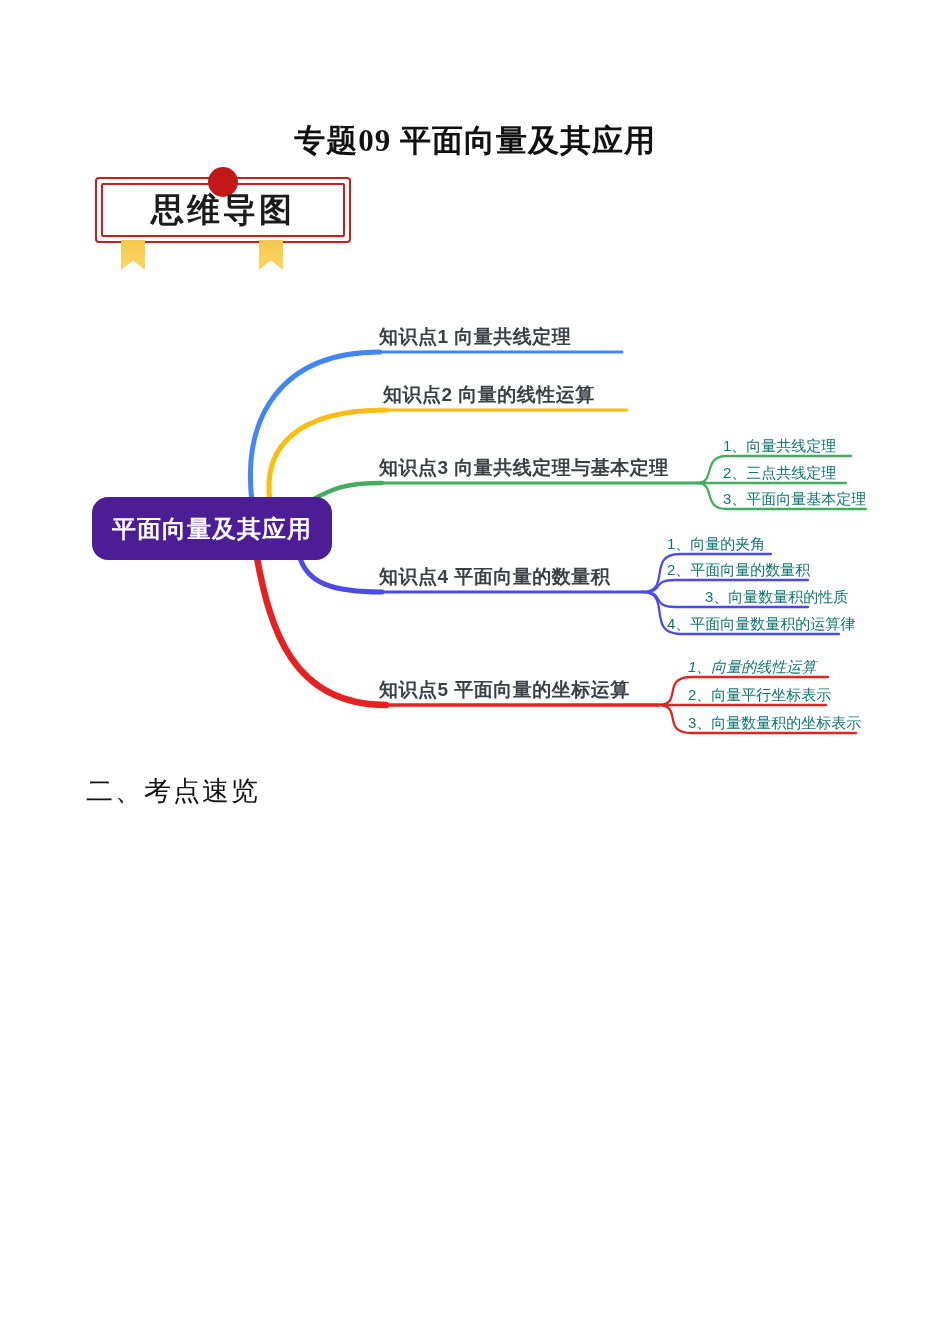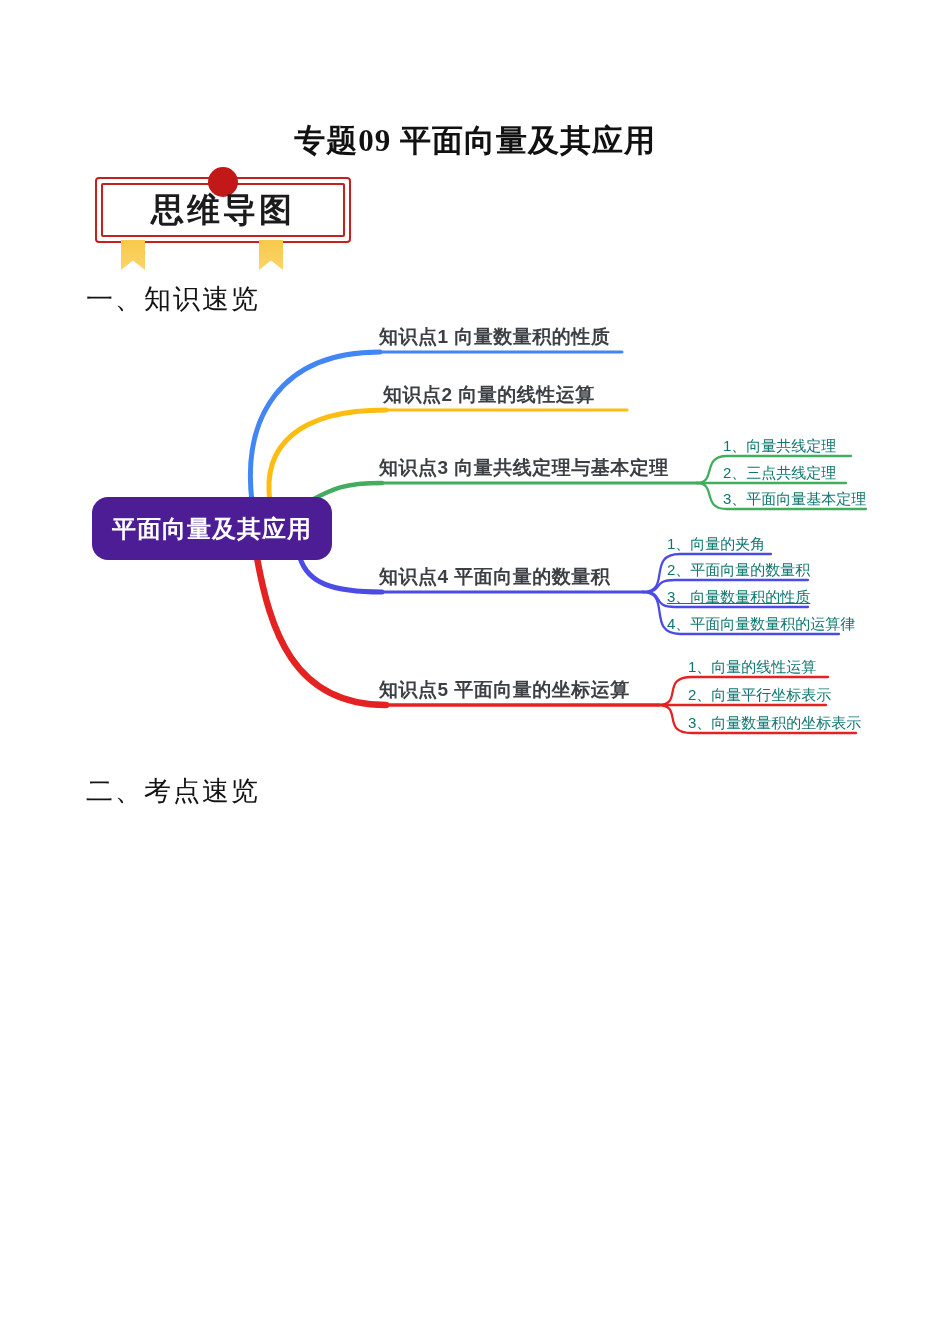--- a/index.html
+++ b/index.html
@@ -84,42 +84,41 @@
   .child-label {
     position: absolute; z-index: 2;
     font-size: 15px; color: #0f766e;
     white-space: nowrap;
   }
   .g1 { left: 723px; top: 437px; }
   .g2 { left: 723px; top: 464px; }
   .g3 { left: 723px; top: 490px; }
   .i1 { left: 667px; top: 535px; }
   .i2 { left: 667px; top: 561px; }
-  .i3 { left: 667px; top: 588px; text-decoration: underline; }
+  .i3 { left: 705px; top: 588px; }
   .i4 { left: 667px; top: 615px; }
-  .r1 { left: 688px; top: 658px; }
+  .r1 { left: 688px; top: 658px; font-style: italic; }
   .r2 { left: 688px; top: 686px; }
   .r3 { left: 688px; top: 714px; }
 </style>
 </head>
 <body>
 
 <div class="page">
 
   <div class="doc-title">专题09 平面向量及其应用</div>
 
   <div class="badge">
     <div class="badge-inner"></div>
     <div class="badge-dot"></div>
     <div class="badge-text">思维导图</div>
     <div class="ribbon ribbon-l"></div>
     <div class="ribbon ribbon-r"></div>
   </div>
 
-  <div class="section-heading section-knowledge">一、知识速览</div>
 
   <div>
     <svg class="mindmap-svg" width="950" height="800" viewBox="0 0 950 800" fill="none">
 
       <path d="M 252 502 C 242 418 280 352 380 352" stroke="#4285f4" stroke-width="5" stroke-linecap="round"></path>
       <path d="M 270 502 C 262 446 298 410 386 410" stroke="#fcbd10" stroke-width="5" stroke-linecap="round"></path>
       <path d="M 312 500 C 332 489 344 483 382 483" stroke="#43ad5f" stroke-width="4.5" stroke-linecap="round"></path>
       <path d="M 300 558 C 308 583 332 592 382 592" stroke="#4d4be6" stroke-width="5" stroke-linecap="round"></path>
       <path d="M 257 558 C 270 628 292 705 386 705" stroke="#e42222" stroke-width="6.5" stroke-linecap="round"></path>
 
@@ -138,21 +137,21 @@
       <path d="M 643 592 C 666 592 650 607 675 607 L 808 607" stroke="#4d4be6" stroke-width="2.3" stroke-linecap="round"></path>
       <path d="M 643 592 C 672 592 646 634 680 634 L 839 634" stroke="#4d4be6" stroke-width="2.3" stroke-linecap="round"></path>
 
       <path d="M 658 705 C 684 705 660 677 692 677 L 828 677" stroke="#e42222" stroke-width="2.3" stroke-linecap="round"></path>
       <path d="M 658 705 L 826 705" stroke="#e42222" stroke-width="2.3" stroke-linecap="round"></path>
       <path d="M 658 705 C 684 705 660 733 692 733 L 856 733" stroke="#e42222" stroke-width="2.3" stroke-linecap="round"></path>
     </svg>
 
     <div class="root-node">平面向量及其应用</div>
 
-    <div class="branch-label kp1">知识点1 向量数量积的性质</div>
+    <div class="branch-label kp1">知识点1 向量共线定理</div>
     <div class="branch-label kp2">知识点2 向量的线性运算</div>
     <div class="branch-label kp3">知识点3 向量共线定理与基本定理</div>
     <div class="branch-label kp4">知识点4 平面向量的数量积</div>
     <div class="branch-label kp5">知识点5 平面向量的坐标运算</div>
 
     <div class="child-label g1">1、向量共线定理</div>
     <div class="child-label g2">2、三点共线定理</div>
     <div class="child-label g3">3、平面向量基本定理</div>
 
     <div class="child-label i1">1、向量的夹角</div>

